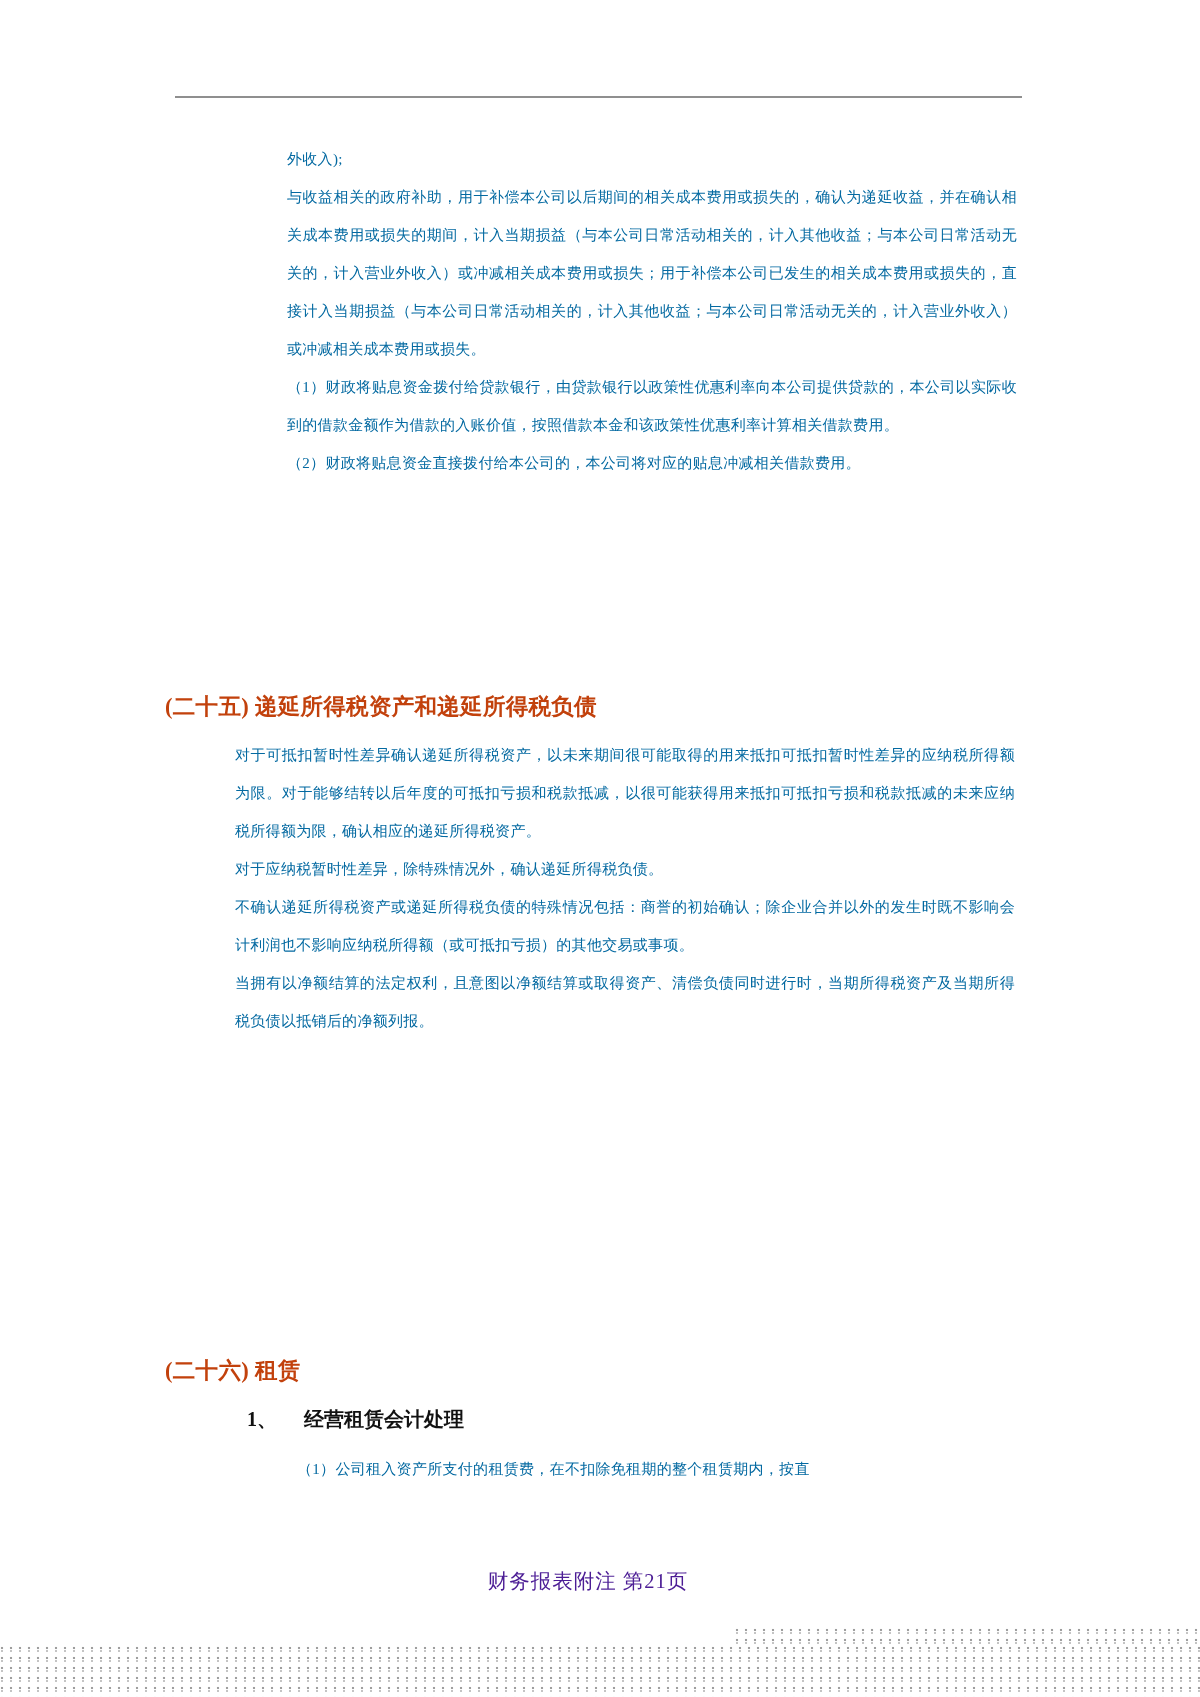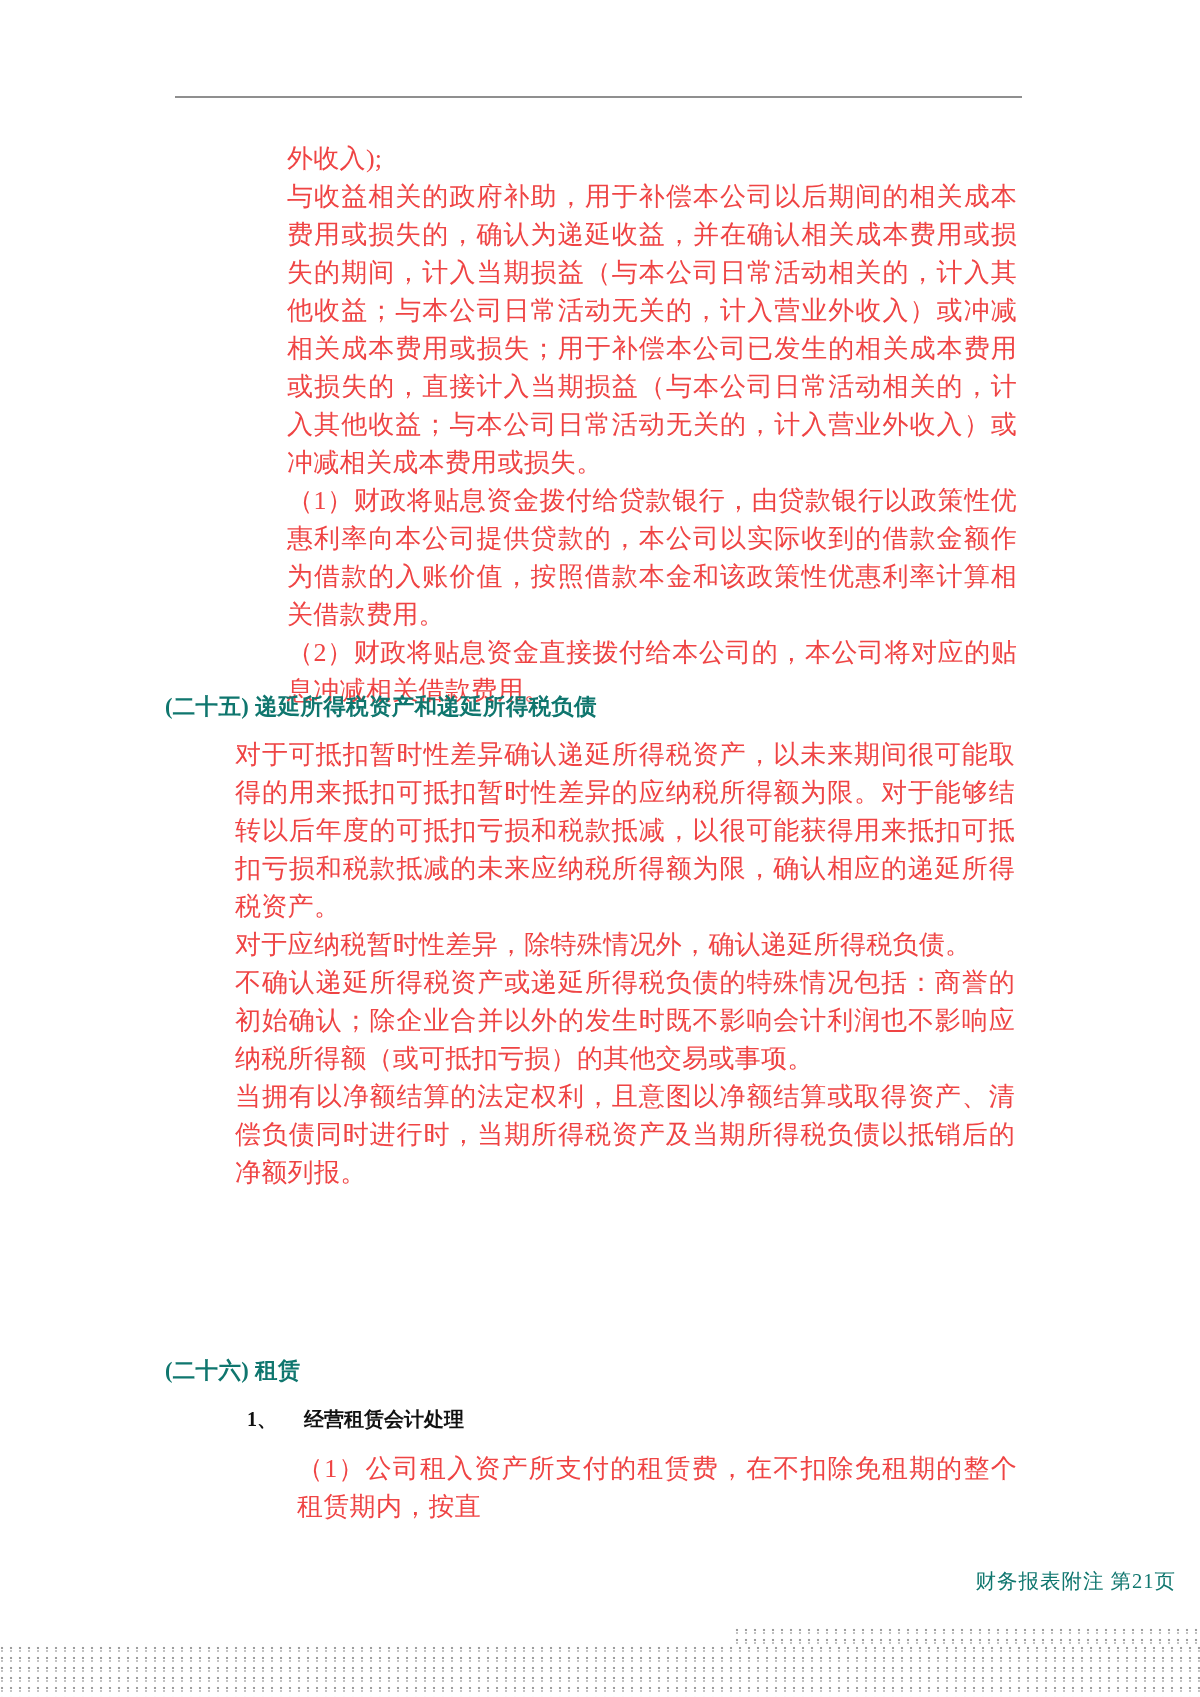--- a/index.html
+++ b/index.html
@@ -11,50 +11,50 @@
     color:#1a1a1a;
     overflow:hidden;
   }
   .top-rule {
     position:absolute; left:175px; top:96px;
     width:847px; height:2px;
     background:#8f8f8f;
   }
   .bodytext {
     position:absolute;
-    font-size:26px;
+    font-size:15px;
     line-height:38px;
     text-align:justify;
     text-justify:inter-ideograph;
-    color:#ef4444;
+    color:#0369a1;
     letter-spacing:0.3px;
   }
   .bodytext p { margin:0; padding:0; }
   .cont-a { left:287px; top:140px;  width:730px; }
   .cont-b { left:235px; top:736px;  width:780px; }
   .para-c { left:297px; top:1450px; width:720px; }
   .sec-heading {
     position:absolute; left:165px;
     font-size:22.5px; font-weight:bold;
-    line-height:30px; color:#0f766e;
+    line-height:30px; color:#c2410c;
     letter-spacing:0.3px;
     white-space:nowrap;
   }
   .h25 { top:692px; }
   .h26 { top:1356px; }
   .item-line {
     position:absolute; left:247px; top:1404px;
     font-size:20px; font-weight:bold; line-height:30px;
     color:#111111; white-space:nowrap;
   }
   .item-line .num { display:inline-block; margin-right:27px; }
   .page-footer {
     position:absolute; left:0; top:1567px; width:1176px;
-    text-align:right;
-    font-size:20.5px; color:#0f766e;
+    text-align:center;
+    font-size:20.5px; color:#4c1d95;
     letter-spacing:1px;
   }
   .dots-band, .dots-right {
     position:absolute;
     background-image:
       radial-gradient(circle at 2px 3px, #9e9e9e 1.05px, rgba(0,0,0,0) 1.6px),
       radial-gradient(circle at 2px 6px, #c4c4c4 0.8px, rgba(0,0,0,0) 1.3px);
     background-size:9px 10px, 9px 10px;
   }
   .dots-band {

